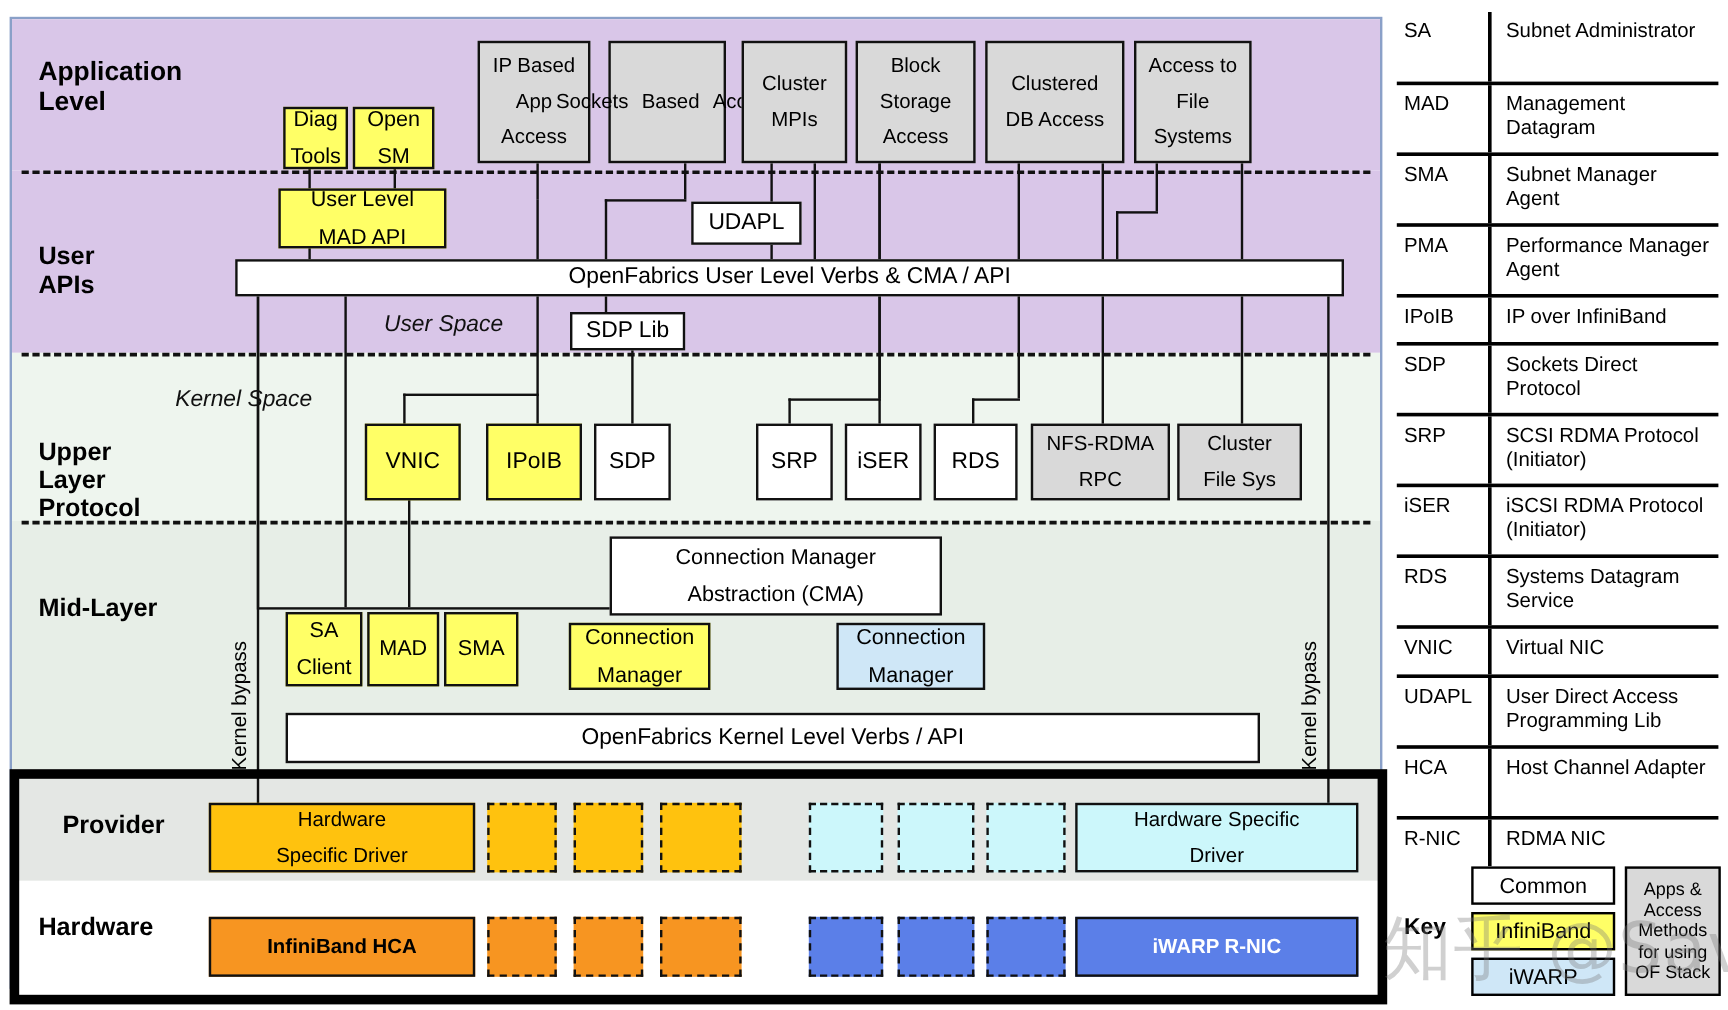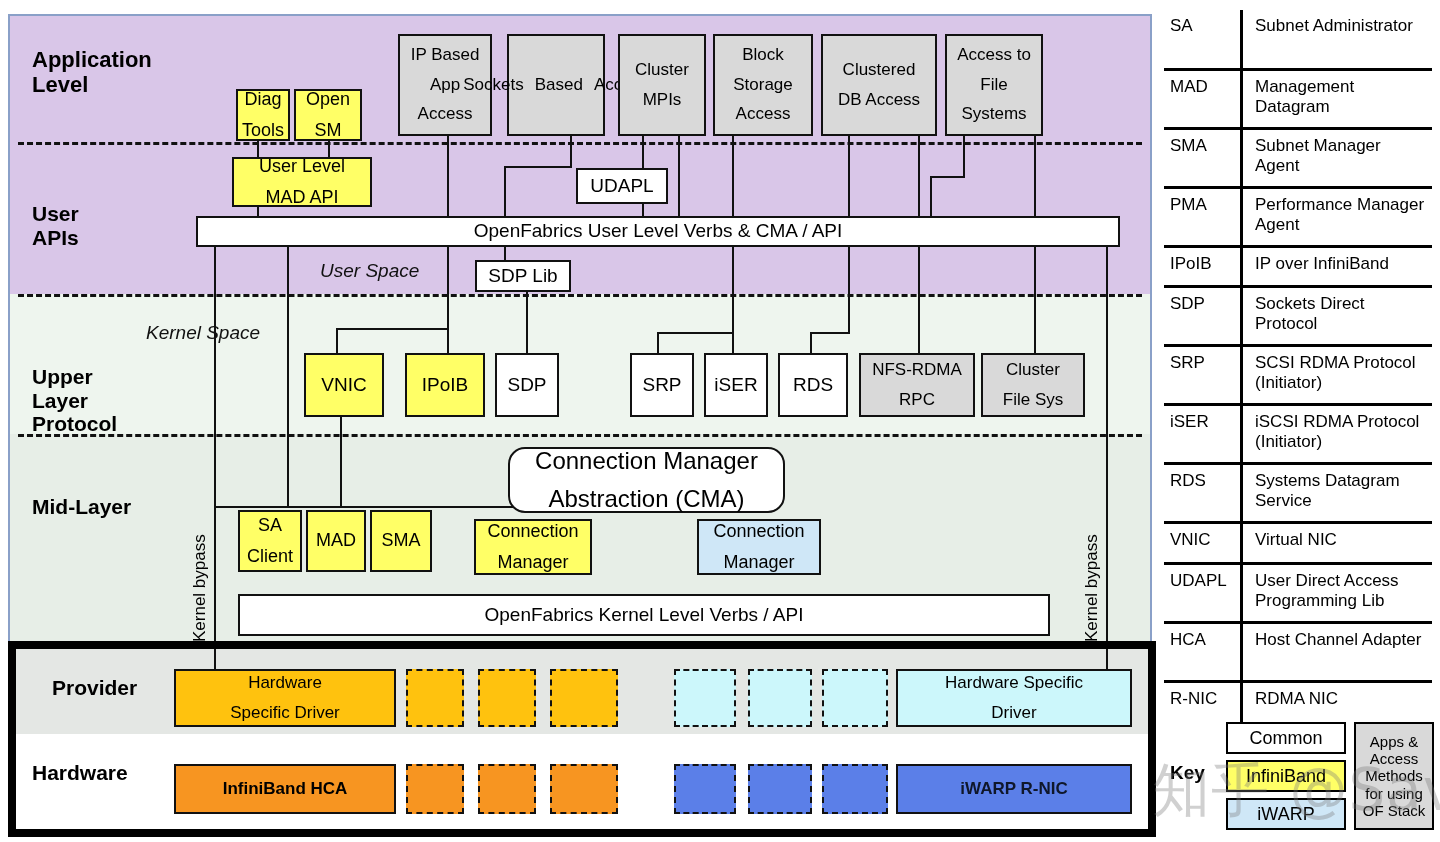--- a/index.html
+++ b/index.html
@@ -200,21 +200,21 @@
     <div class="box b-white" style="left:768px;top:337px;width:70px;height:64px;font-size:19px;">RDS</div>
     <div class="box b-gray" style="left:849px;top:337px;width:116px;height:64px;font-size:17px;flex-direction:column;">
       <span>NFS-RDMA</span>
       <span>RPC</span>
     </div>
     <div class="box b-gray" style="left:971px;top:337px;width:104px;height:64px;font-size:17px;flex-direction:column;">
       <span>Cluster</span>
       <span>File Sys</span>
     </div>
 
-    <div class="box b-white" style="left:498px;top:431px;width:277px;height:66px;font-size:24px;flex-direction:column;border-radius:17px;">
+    <div class="box b-white" style="left:498px;top:431px;width:277px;height:66px;font-size:18px;flex-direction:column;">
       <span>Connection Manager</span>
       <span>Abstraction (CMA)</span>
     </div>
 
     <div class="box b-yellow" style="left:228px;top:494px;width:64px;height:62px;font-size:18px;flex-direction:column;">
       <span>SA</span>
       <span>Client</span>
     </div>
     <div class="box b-yellow" style="left:296px;top:494px;width:60px;height:62px;font-size:18px;">MAD</div>
     <div class="box b-yellow" style="left:360px;top:494px;width:62px;height:62px;font-size:18px;">SMA</div>
@@ -247,21 +247,21 @@
     </div>
 
     <div class="box b-orange bold" style="left:164px;top:748px;width:222px;height:50px;font-size:17px;">InfiniBand HCA</div>
     <div class="box b-orange dashed" style="left:396px;top:748px;width:58px;height:50px;"></div>
     <div class="box b-orange dashed" style="left:468px;top:748px;width:58px;height:50px;"></div>
     <div class="box b-orange dashed" style="left:540px;top:748px;width:68px;height:50px;"></div>
 
     <div class="box b-blue dashed" style="left:664px;top:748px;width:62px;height:50px;"></div>
     <div class="box b-blue dashed" style="left:738px;top:748px;width:64px;height:50px;"></div>
     <div class="box b-blue dashed" style="left:812px;top:748px;width:66px;height:50px;"></div>
-    <div class="box b-blue bold" style="left:886px;top:748px;width:236px;height:50px;font-size:17px;color:#0f172a;">iWARP R-NIC</div>
+    <div class="box b-blue bold" style="left:886px;top:748px;width:236px;height:50px;font-size:17px;color:#ffffff;">iWARP R-NIC</div>
 
   </div>
 
   <div id="hwframe"></div>
 
   <div id="legend">
     <div class="lrow" style="top:0;height:61px;">
         <div class="abbr" style="font-size:17px;">SA</div>
         <div class="sep"></div>
         <div class="desc" style="font-size:17px;">Subnet Administrator</div>

